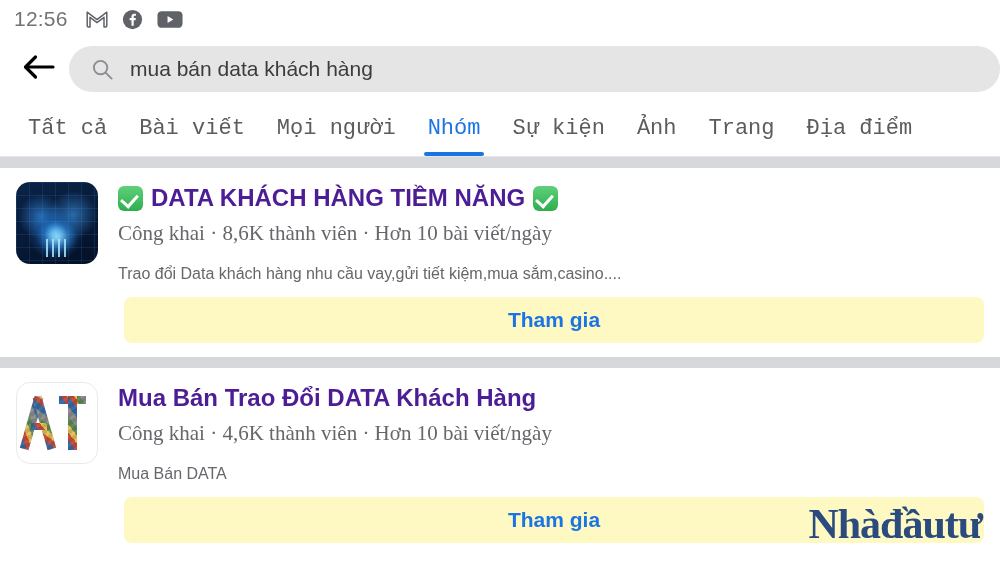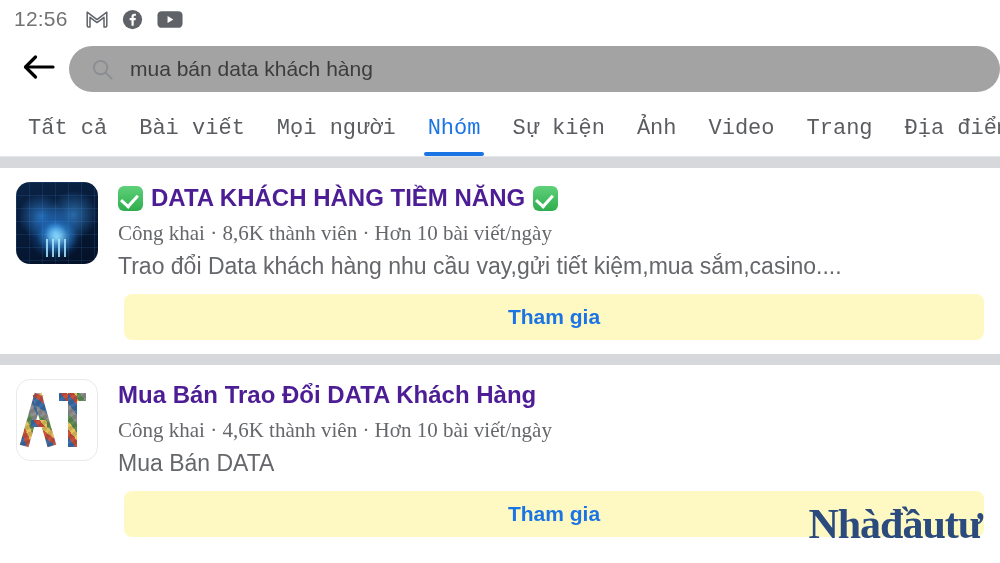--- a/index.html
+++ b/index.html
@@ -57,21 +57,21 @@
     height: 46px;
     display: flex;
     align-items: center;
     justify-content: center;
     flex: 0 0 auto;
     cursor: pointer;
   }
   .search-pill {
     flex: 1 1 auto;
     height: 46px;
-    background: #a3a3a3;
+    background: #e5e5e5;
     border-radius: 23px;
     display: flex;
     align-items: center;
     margin-left: 7px;
     padding-left: 22px;
     box-sizing: border-box;
   }
   .search-icon {
     flex: 0 0 auto;
     display: flex;
@@ -241,23 +241,23 @@
     transform: rotate(42deg);
   }
   .group-meta {
     font-size: 21px;
     color: #65676b;
     margin-top: 8px;
     white-space: nowrap;
     font-family: Liberation Serif, serif;
   }
   .group-desc {
-    font-size: 23px;
+    font-size: 16px;
     color: #65676b;
-    margin-top: 7px;
+    margin-top: 19px;
     white-space: nowrap;
     overflow: hidden;
     font-family: "Liberation Sans", sans-serif;
   }
   .join-btn {
     margin: 14px 16px 0 124px;
     height: 46px;
     background: #fef9c3;
     border-radius: 8px;
     display: flex;
@@ -333,21 +333,20 @@
     </div>
   </div>
 
   <div class="tabsbar">
     <div class="tab">Tất cả</div>
     <div class="tab">Bài viết</div>
     <div class="tab">Mọi người</div>
     <div class="tab active">Nhóm</div>
     <div class="tab">Sự kiện</div>
     <div class="tab">Ảnh</div>
-    <div class="tab">Video</div>
     <div class="tab">Trang</div>
     <div class="tab">Địa điểm</div>
   </div>
 
   <div class="thin-line"></div>
   <div class="divider-band"></div>
 
   <div class="card">
     <div class="card-main">
       <div class="avatar avatar-tech">

